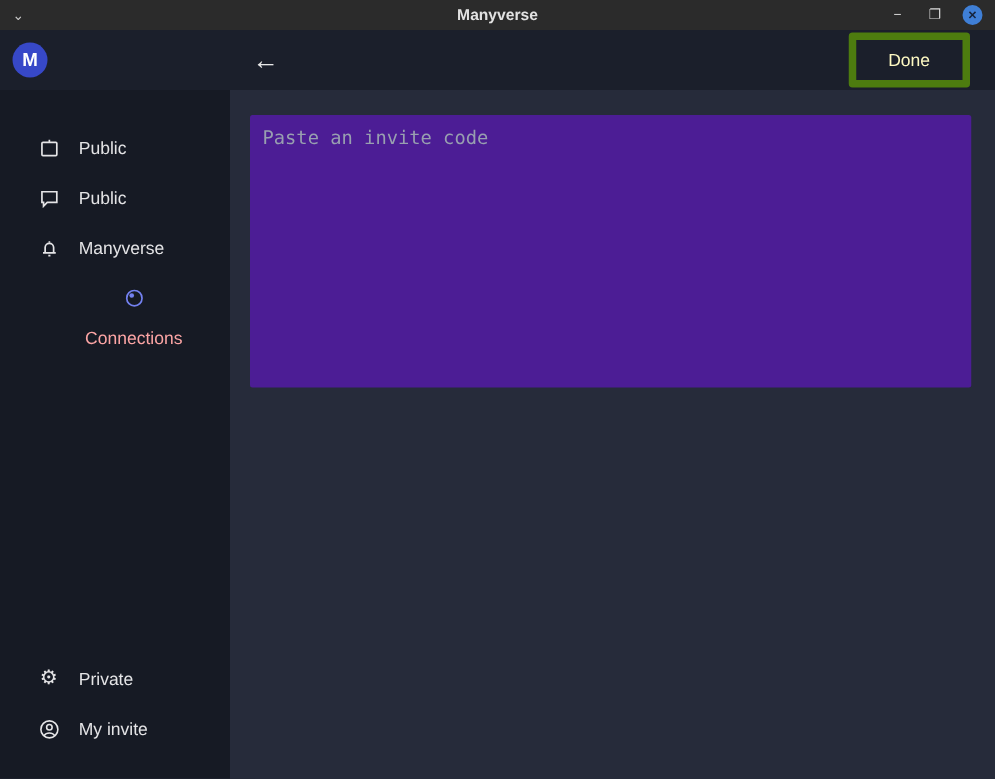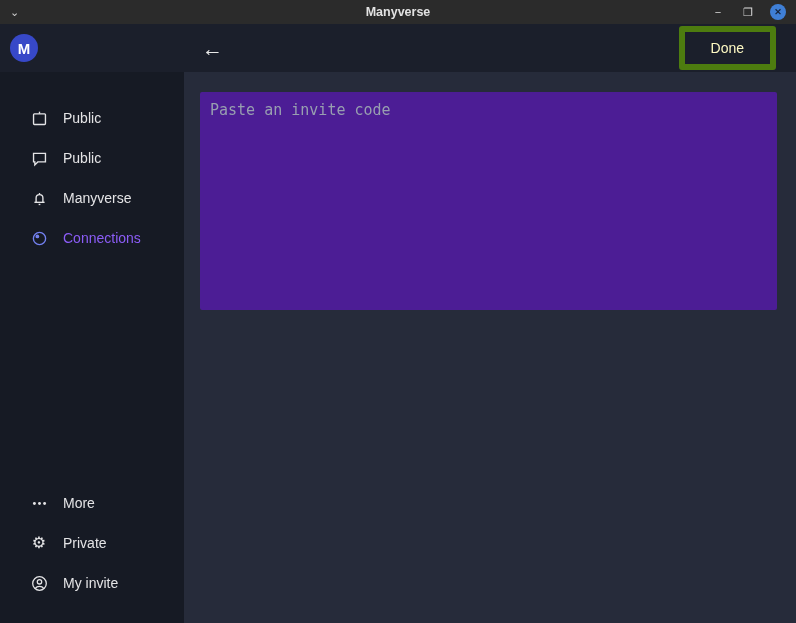--- a/index.html
+++ b/index.html
@@ -123,21 +123,21 @@
   }
   .side-item .ic {
     width: 18px; height: 18px;
     display: flex;
     align-items: center;
     justify-content: center;
     color: #e4e4e6;
     font-size: 16px;
     line-height: 1;
   }
-  .side-item.active { color: #8b5cf6; }
+  .side-item.active { color: #fca5a5; flex-direction: column; }
   .side-item.active .ic { color: #7381f0; }
   .sidebar .spacer { flex: 1; }
   
   .main {
     flex: 1;
     background: #262b3a;
     padding: 20px 19px 0 16px;
   }
   .invite-box {
     width: 100%;
@@ -217,30 +217,20 @@
         <svg width="17" height="17" viewBox="0 0 20 20" fill="none" stroke="currentColor" stroke-width="1.6">
           <circle cx="10" cy="10" r="7.2"></circle>
           <circle cx="7.5" cy="7.5" r="2.2" fill="currentColor" stroke="none"></circle>
         </svg>
       </span>
       <span>Connections</span>
     </div>
 
     <div class="spacer"></div>
 
-    <div class="side-item">
-      <span class="ic">
-        <svg width="17" height="17" viewBox="0 0 20 20" fill="currentColor">
-          <circle cx="4" cy="10" r="1.7"></circle>
-          <circle cx="10" cy="10" r="1.7"></circle>
-          <circle cx="16" cy="10" r="1.7"></circle>
-        </svg>
-      </span>
-      <span>More</span>
-    </div>
 
     <div class="side-item">
       <span class="ic">⚙</span>
       <span>Private</span>
     </div>
 
     <div class="side-item">
       <span class="ic">
         <svg width="17" height="17" viewBox="0 0 20 20" fill="none" stroke="currentColor" stroke-width="1.5">
           <circle cx="10" cy="10" r="8"></circle>

